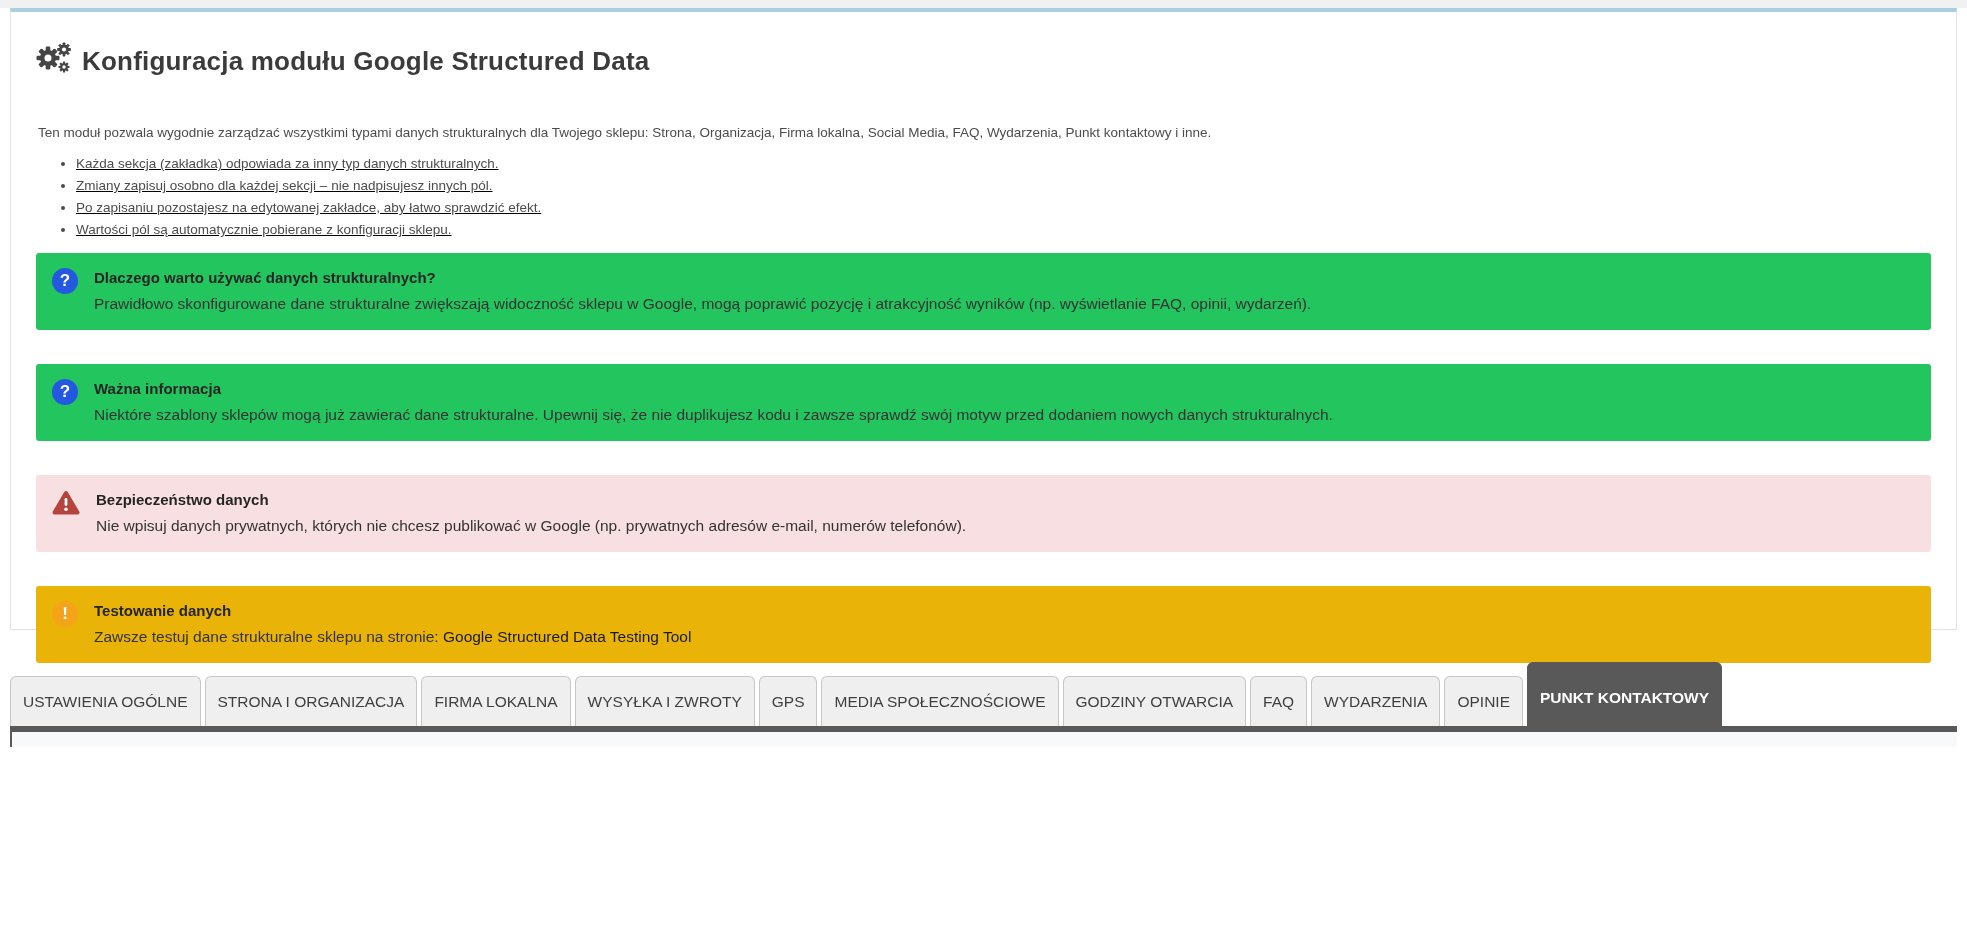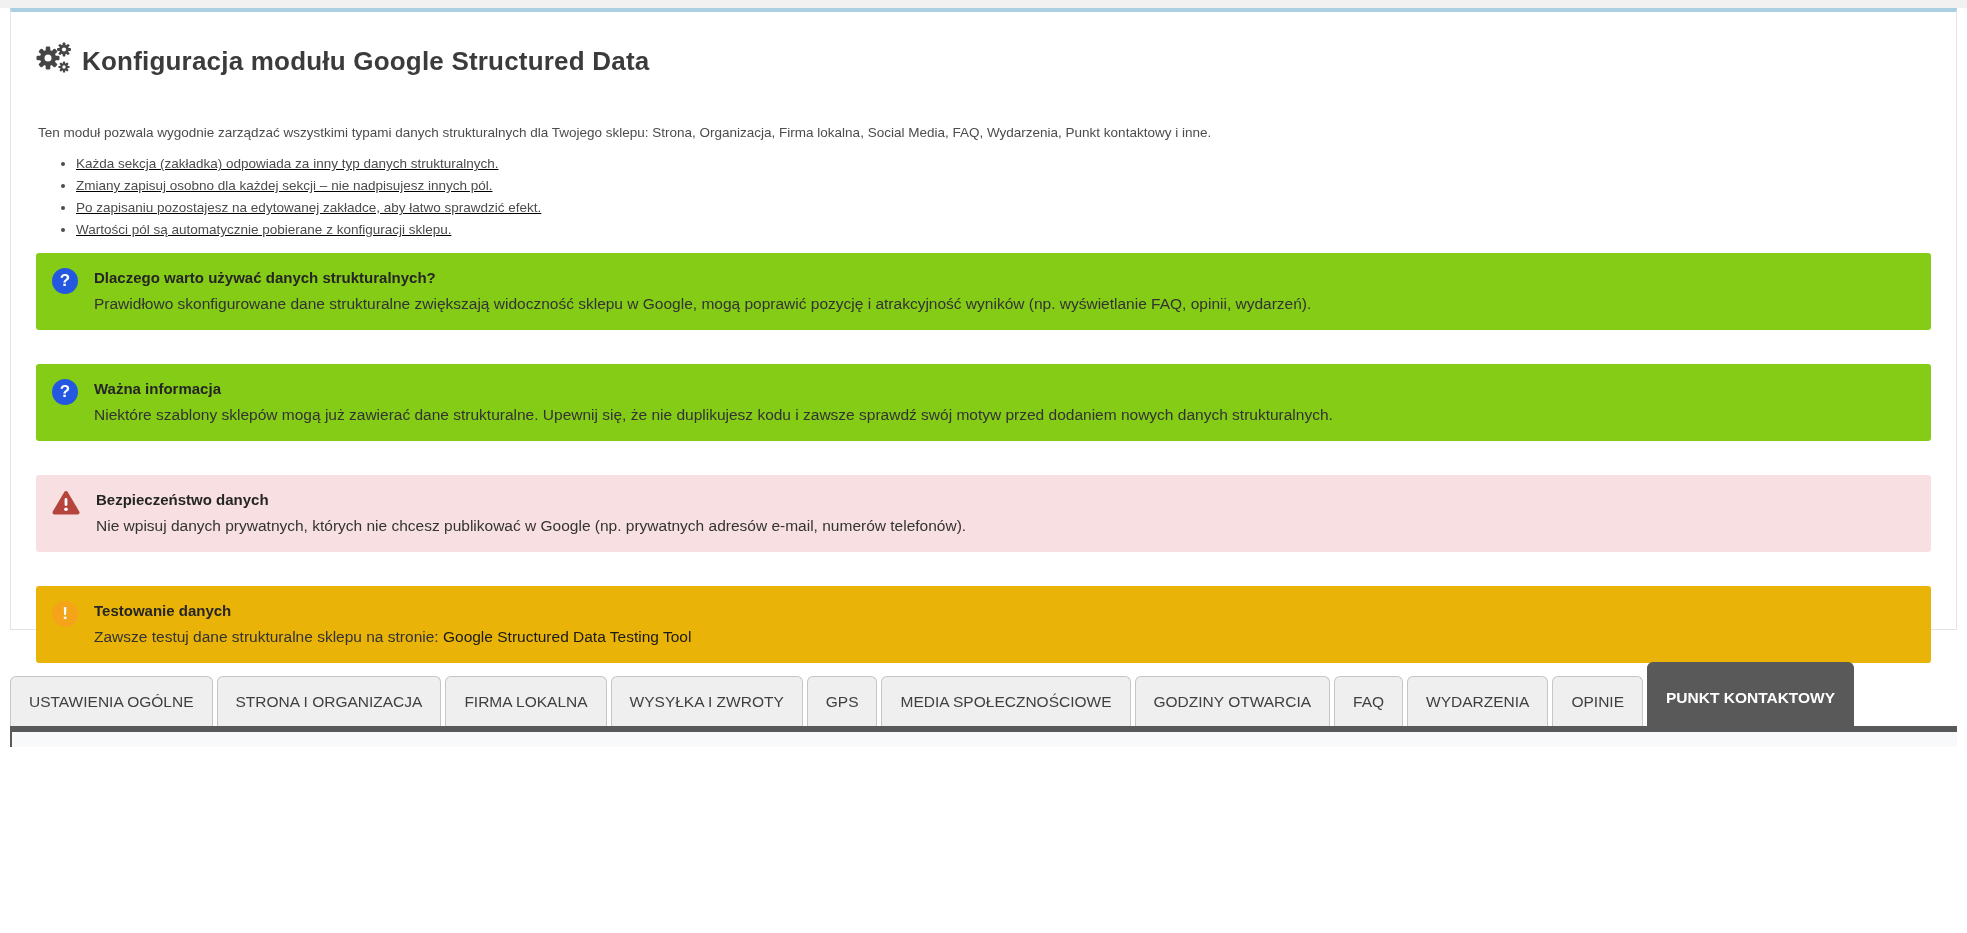--- a/index.html
+++ b/index.html
@@ -23,21 +23,21 @@
 
   .intro { font-size:13.5px; color:#4c4c4c; margin:0 0 13px 2px; }
 
   .notes { margin:0 0 12px 40px;text-decoration:underline; }
   .notes li { font-size:13.5px; color:#4c4c4c; line-height:22px; }
 
   .alert {
     display:flex; align-items:flex-start; gap:16px;
     padding:13px 16px; margin-bottom:34px; border-radius:3px;
   }
-  .alert--info    { background:#84cc16; }
+  .alert--info    { background:#22c55e; }
   .alert--danger  { background:#f8e0e2; }
   .alert--warning { background:#eab308; }
 
   .icon-circle {
     width:26px; height:26px; border-radius:50%; flex:0 0 auto;
     display:flex; align-items:center; justify-content:center;
     color:#fff; font-weight:bold; font-size:17px; margin-top:2px;
   }
   .icon-question { background:#2458e0; }
   .icon-question::after { content:"?"; }
@@ -46,21 +46,21 @@
   .icon-triangle { flex:0 0 auto; margin-top:2px; }
 
   .alert-title { font-size:15px; font-weight:bold; color:#252525; line-height:24px; }
   .alert-text  { font-size:15.5px; color:#333; line-height:27px; }
   .alert-link  { color:#1a1a1a; text-decoration:none; cursor:pointer; }
 
   .tabs-wrap { margin:32px 10px 0 10px; }
   .tabs-row  { display:flex; align-items:flex-end; gap:4px; }
   .tab {
     height:50px; display:flex; align-items:center; white-space:nowrap;
-    padding:0 18px; background:#efefef; border:1px solid #c6c6c6; border-bottom:none;
+    padding:0 12px; background:#efefef; border:1px solid #c6c6c6; border-bottom:none;
     border-radius:6px 6px 0 0; font-size:15.5px; color:#3f3f3f; cursor:pointer;
   }
   .tab.active {
     background:#595959; border-color:#595959; color:#fff; font-weight:bold;
     height:70px; margin-bottom:-6px; position:relative; z-index:2;
   }
   .tabs-bar { height:6px; background:#595959; }
   .tab-content-strip { height:15px; background:#f8f9fa; border-left:2px solid #595959; }
 </style>
 </head>

